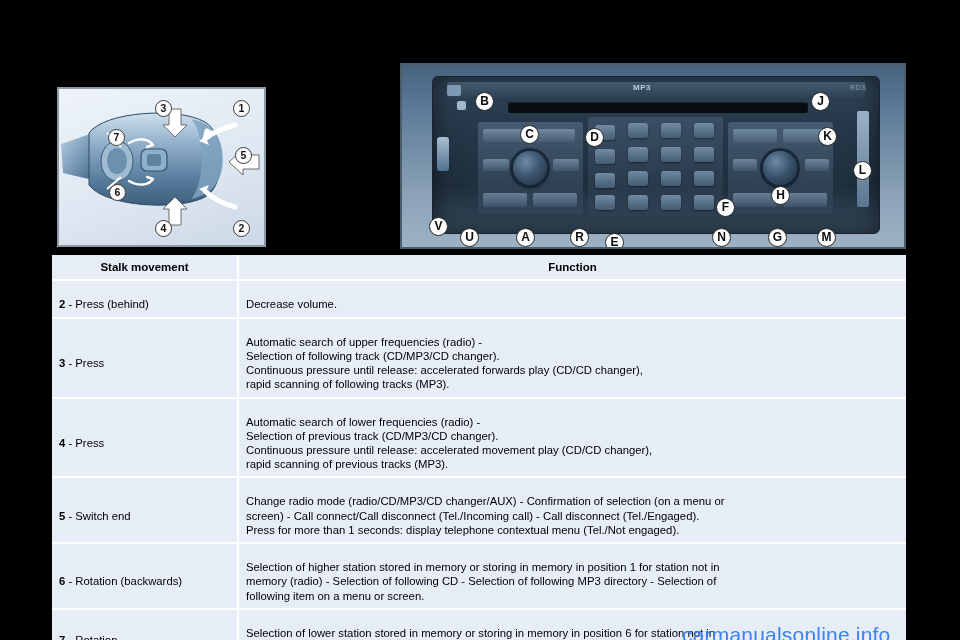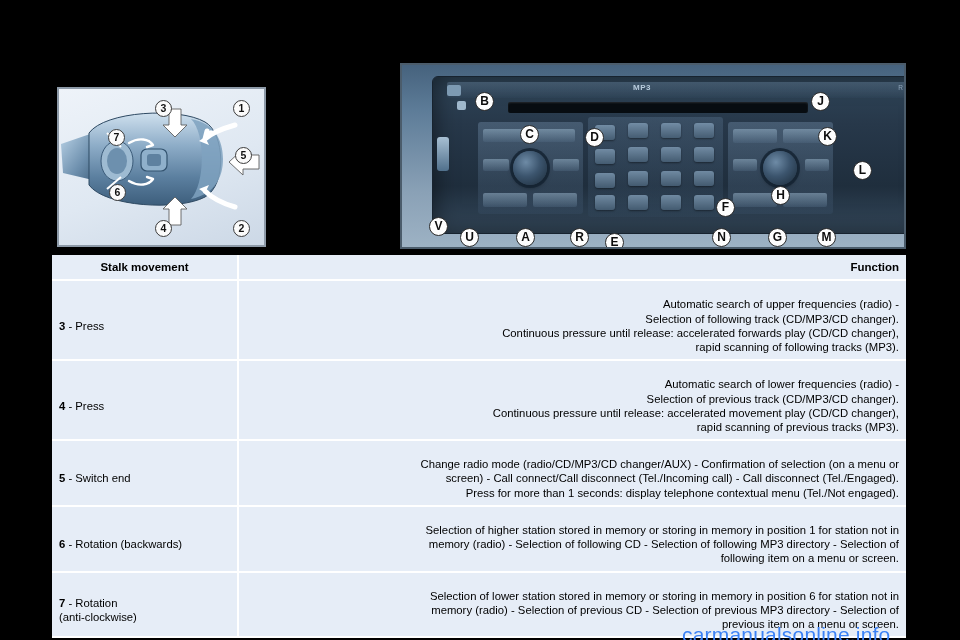--- a/index.html
+++ b/index.html
@@ -75,21 +75,20 @@
     background: linear-gradient(180deg,#46627d 0%, #5d7c98 25%, #8aa1b6 70%, #9db2c4 100%);
   }
   #radio-figure .radio-body {
     position: absolute;
     left: 30px; top: 11px;
     width: 446px; height: 156px;
     background: linear-gradient(180deg,#2f4558 0%, #27384a 30%, #1f2e3d 70%, #35495c 100%);
     border: 1px solid #17232f;
     border-radius: 6px;
     box-shadow: inset 0 0 24px rgba(0,0,0,.55);
-    padding-left: 48px;
   }
   .radio-slot {
     position: absolute;
     left: 75px; top: 25px;
     width: 300px; height: 11px;
     background: #070c11;
     border-radius: 2px;
     box-shadow: inset 0 1px 2px rgba(255,255,255,.12);
   }
   .radio-topbar {
@@ -190,21 +189,20 @@
     border-bottom: 2px solid #ffffff;
     border-right: 2px solid #ffffff;
     padding: 16px 7px 5px 7px;
     vertical-align: middle;
     font-size: 11.3px;
     color: #000000;
     line-height: 1.26;
   }
   #spec-table td:last-child, #spec-table th:last-child {
     border-right: 0;
-    text-align: right;
   }
   #spec-table th {
     text-align: center;
     font-weight: bold;
     font-size: 11.5px;
     padding-top: 5px;
     padding-bottom: 5px;
   }
   .col-move { width: 186px; }
   .rowlabel b { font-weight: bold; }
@@ -365,20 +363,24 @@
       <col class="col-move">
       <col>
     </colgroup>
     <thead>
       <tr>
         <th>Stalk movement</th>
         <th>Function</th>
       </tr>
     </thead>
     <tbody>
+      <tr>
+        <td class="rowlabel"><b>2</b><span> - Press (behind)</span></td>
+        <td class="fn-lines">Decrease volume.</td>
+      </tr>
       <tr class="tall">
         <td class="rowlabel"><b>3</b><span> - Press</span></td>
         <td class="fn-lines">Automatic search of upper frequencies (radio) -
 Selection of following track (CD/MP3/CD changer).
 Continuous pressure until release: accelerated forwards play (CD/CD changer),
 rapid scanning of following tracks (MP3).</td>
       </tr>
       <tr class="tall">
         <td class="rowlabel"><b>4</b><span> - Press</span></td>
         <td class="fn-lines">Automatic search of lower frequencies (radio) -

